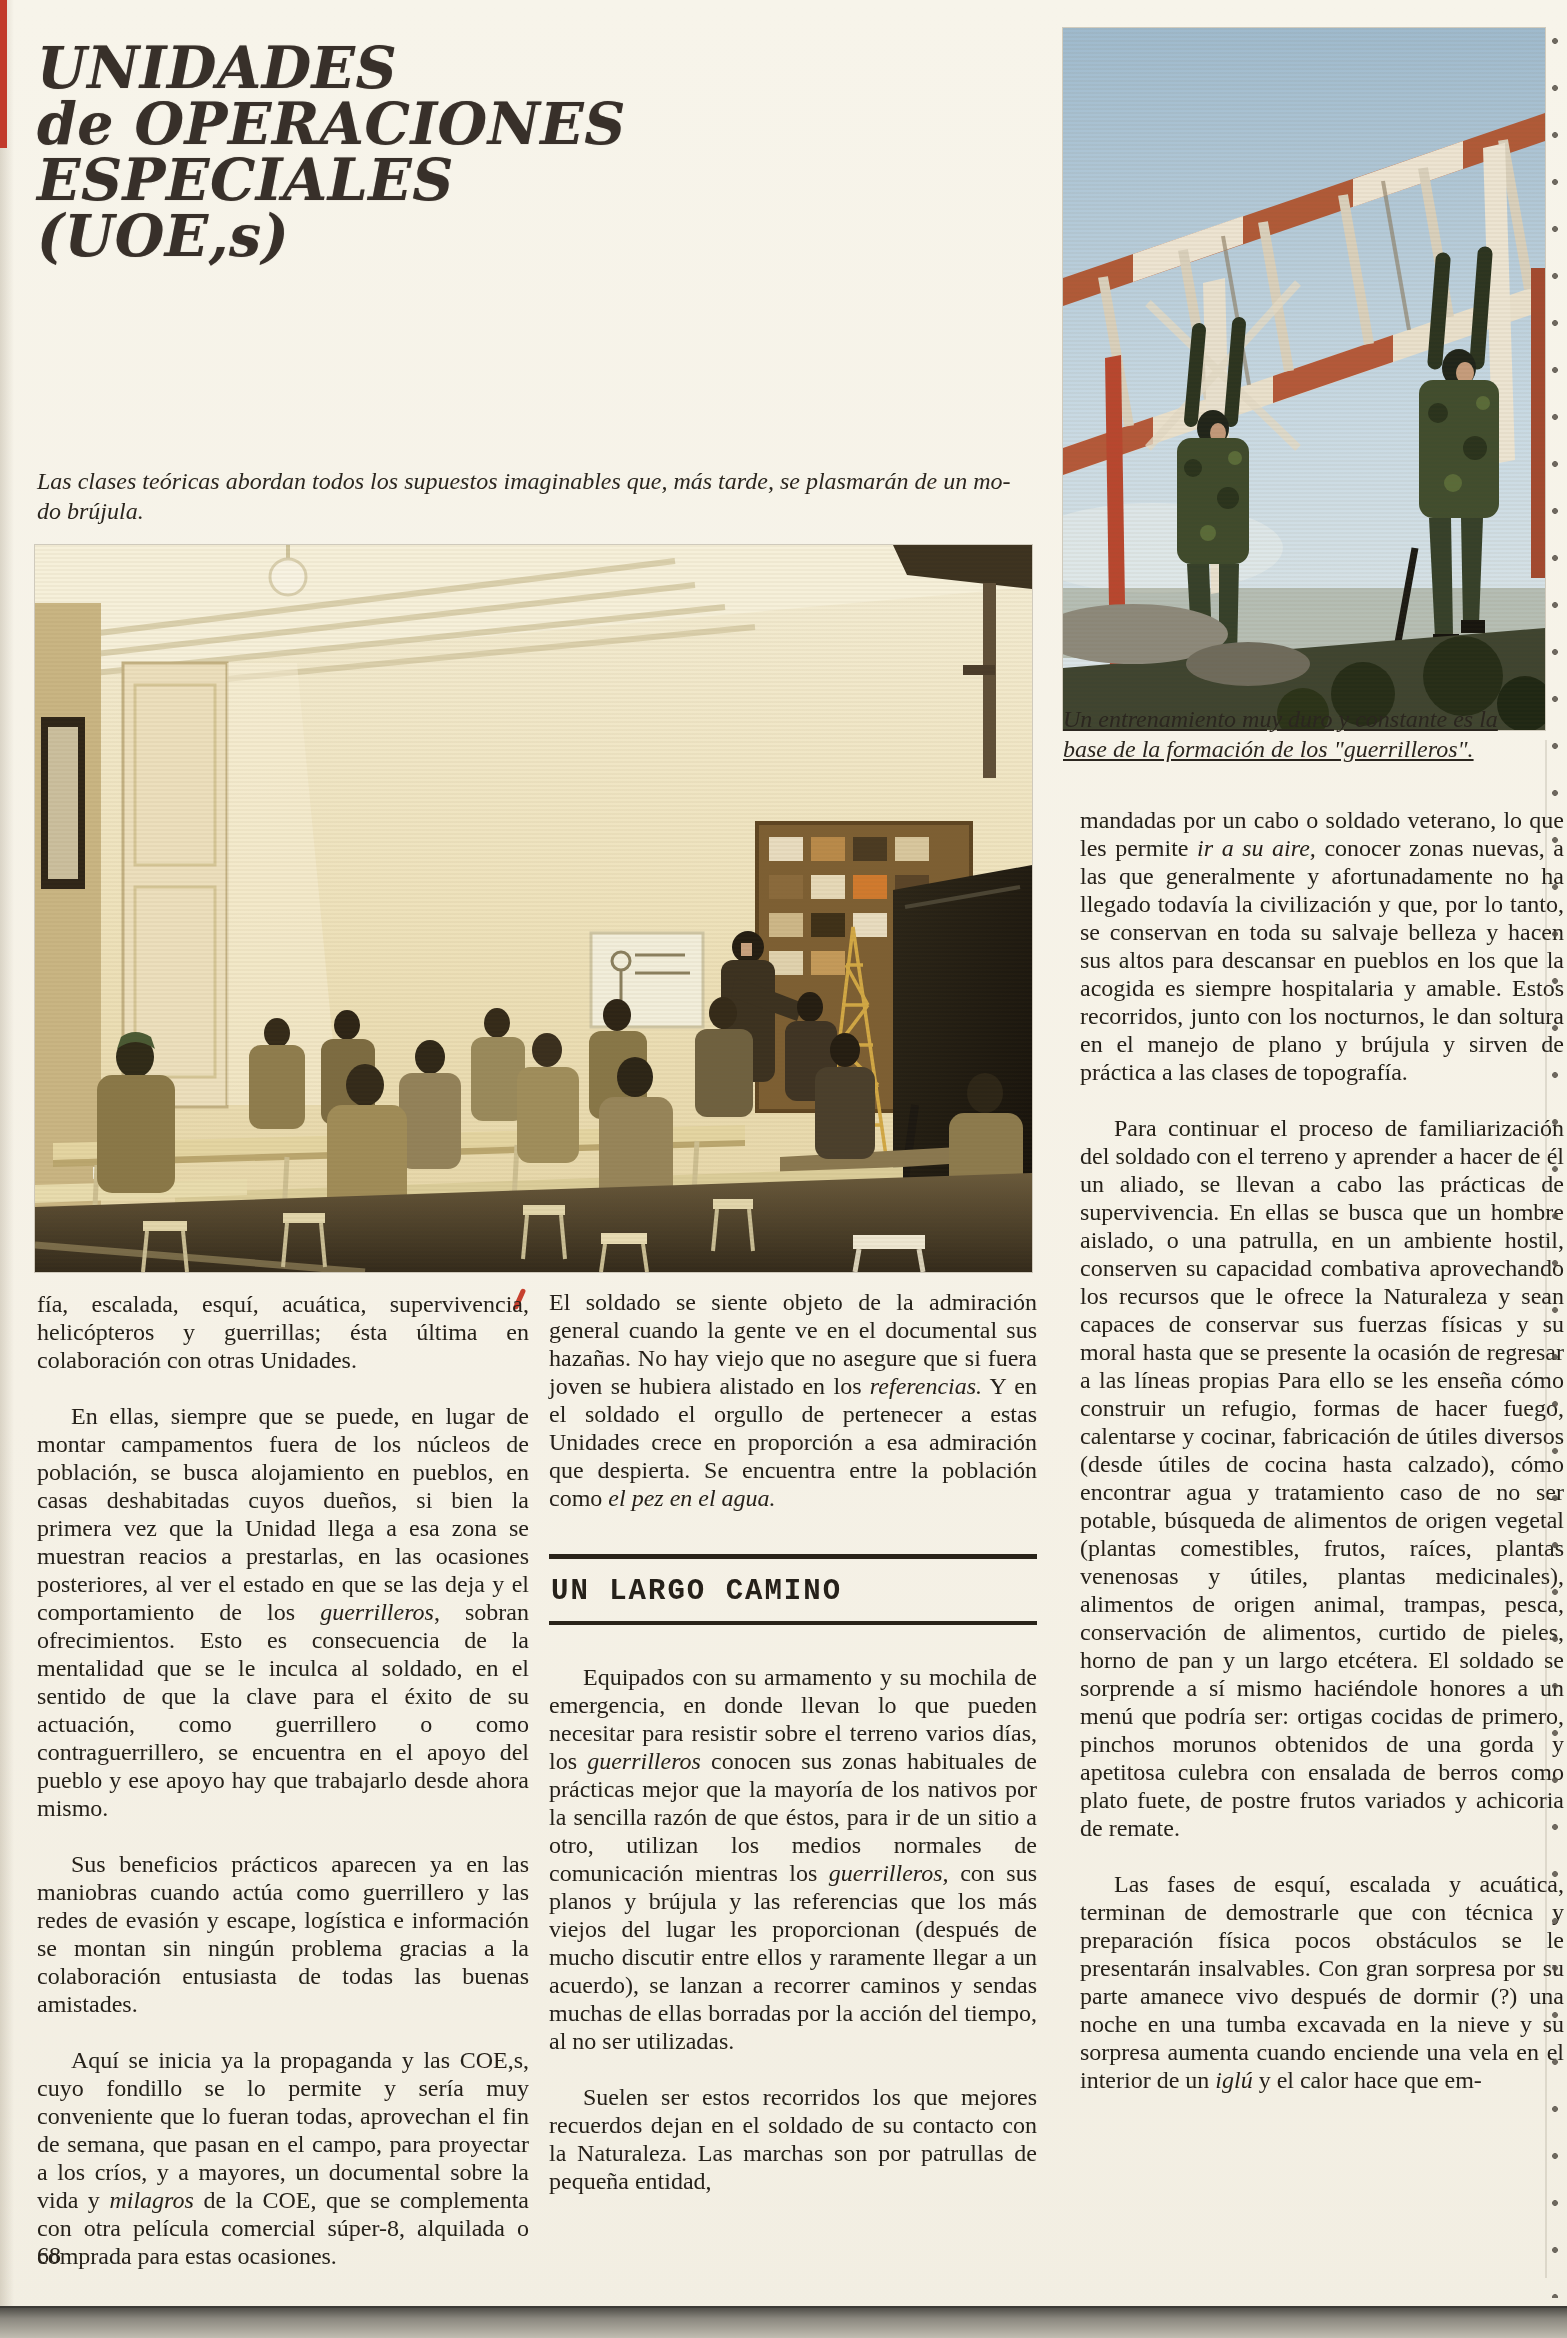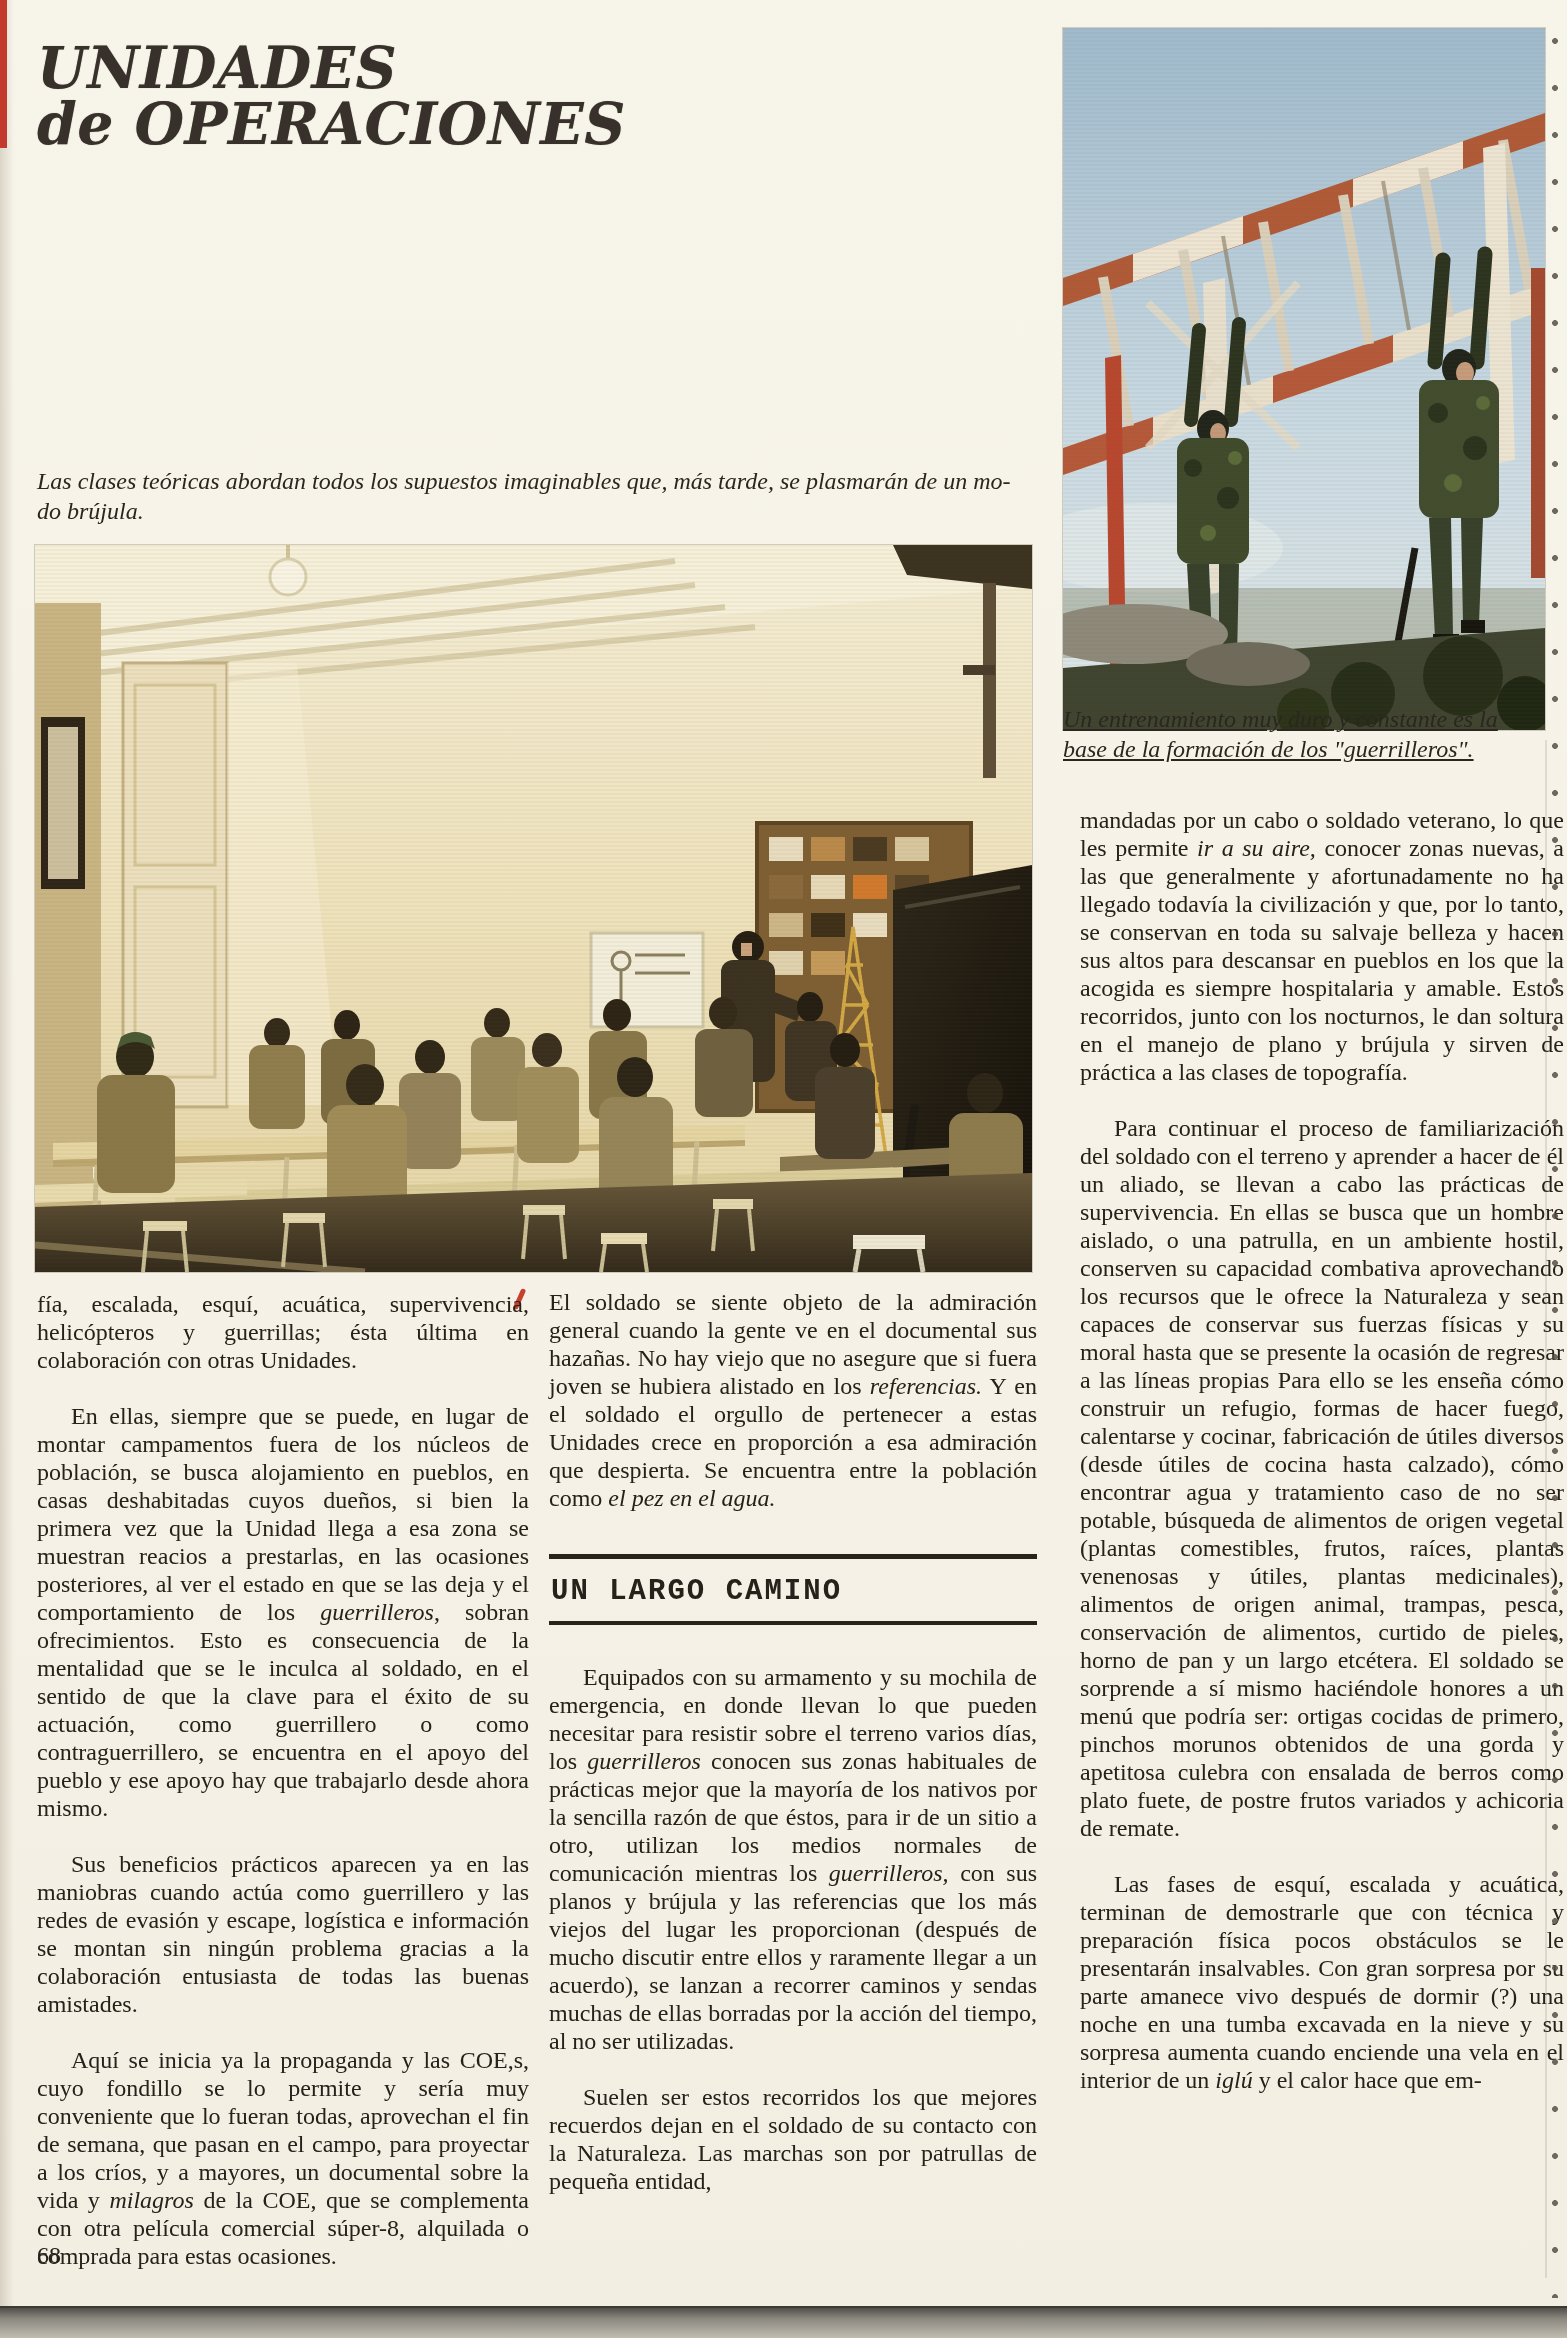--- a/index.html
+++ b/index.html
@@ -66,20 +66,21 @@
 <body>
 
 <div class="page">
 
   <div class="left-shade"></div>
   <div class="red-edge-mark"></div>
 
   <div class="title-block">
     <div class="title-line">UNIDADES</div>
     <div class="title-line">de OPERACIONES</div>
+    <div class="title-line">ESPECIALES (UOE,s)</div>
   </div>
 
   <div class="photo photo-training">
     <svg viewBox="0 0 482 702" preserveAspectRatio="none">
       <defs>
         <linearGradient id="sky" x1="0" y1="0" x2="0" y2="1">
           <stop offset="0" stop-color="#9fbacd"></stop>
             <stop offset=".55" stop-color="#c8d9e3"></stop>
             <stop offset="1" stop-color="#dfe7e8"></stop>
         </linearGradient>

